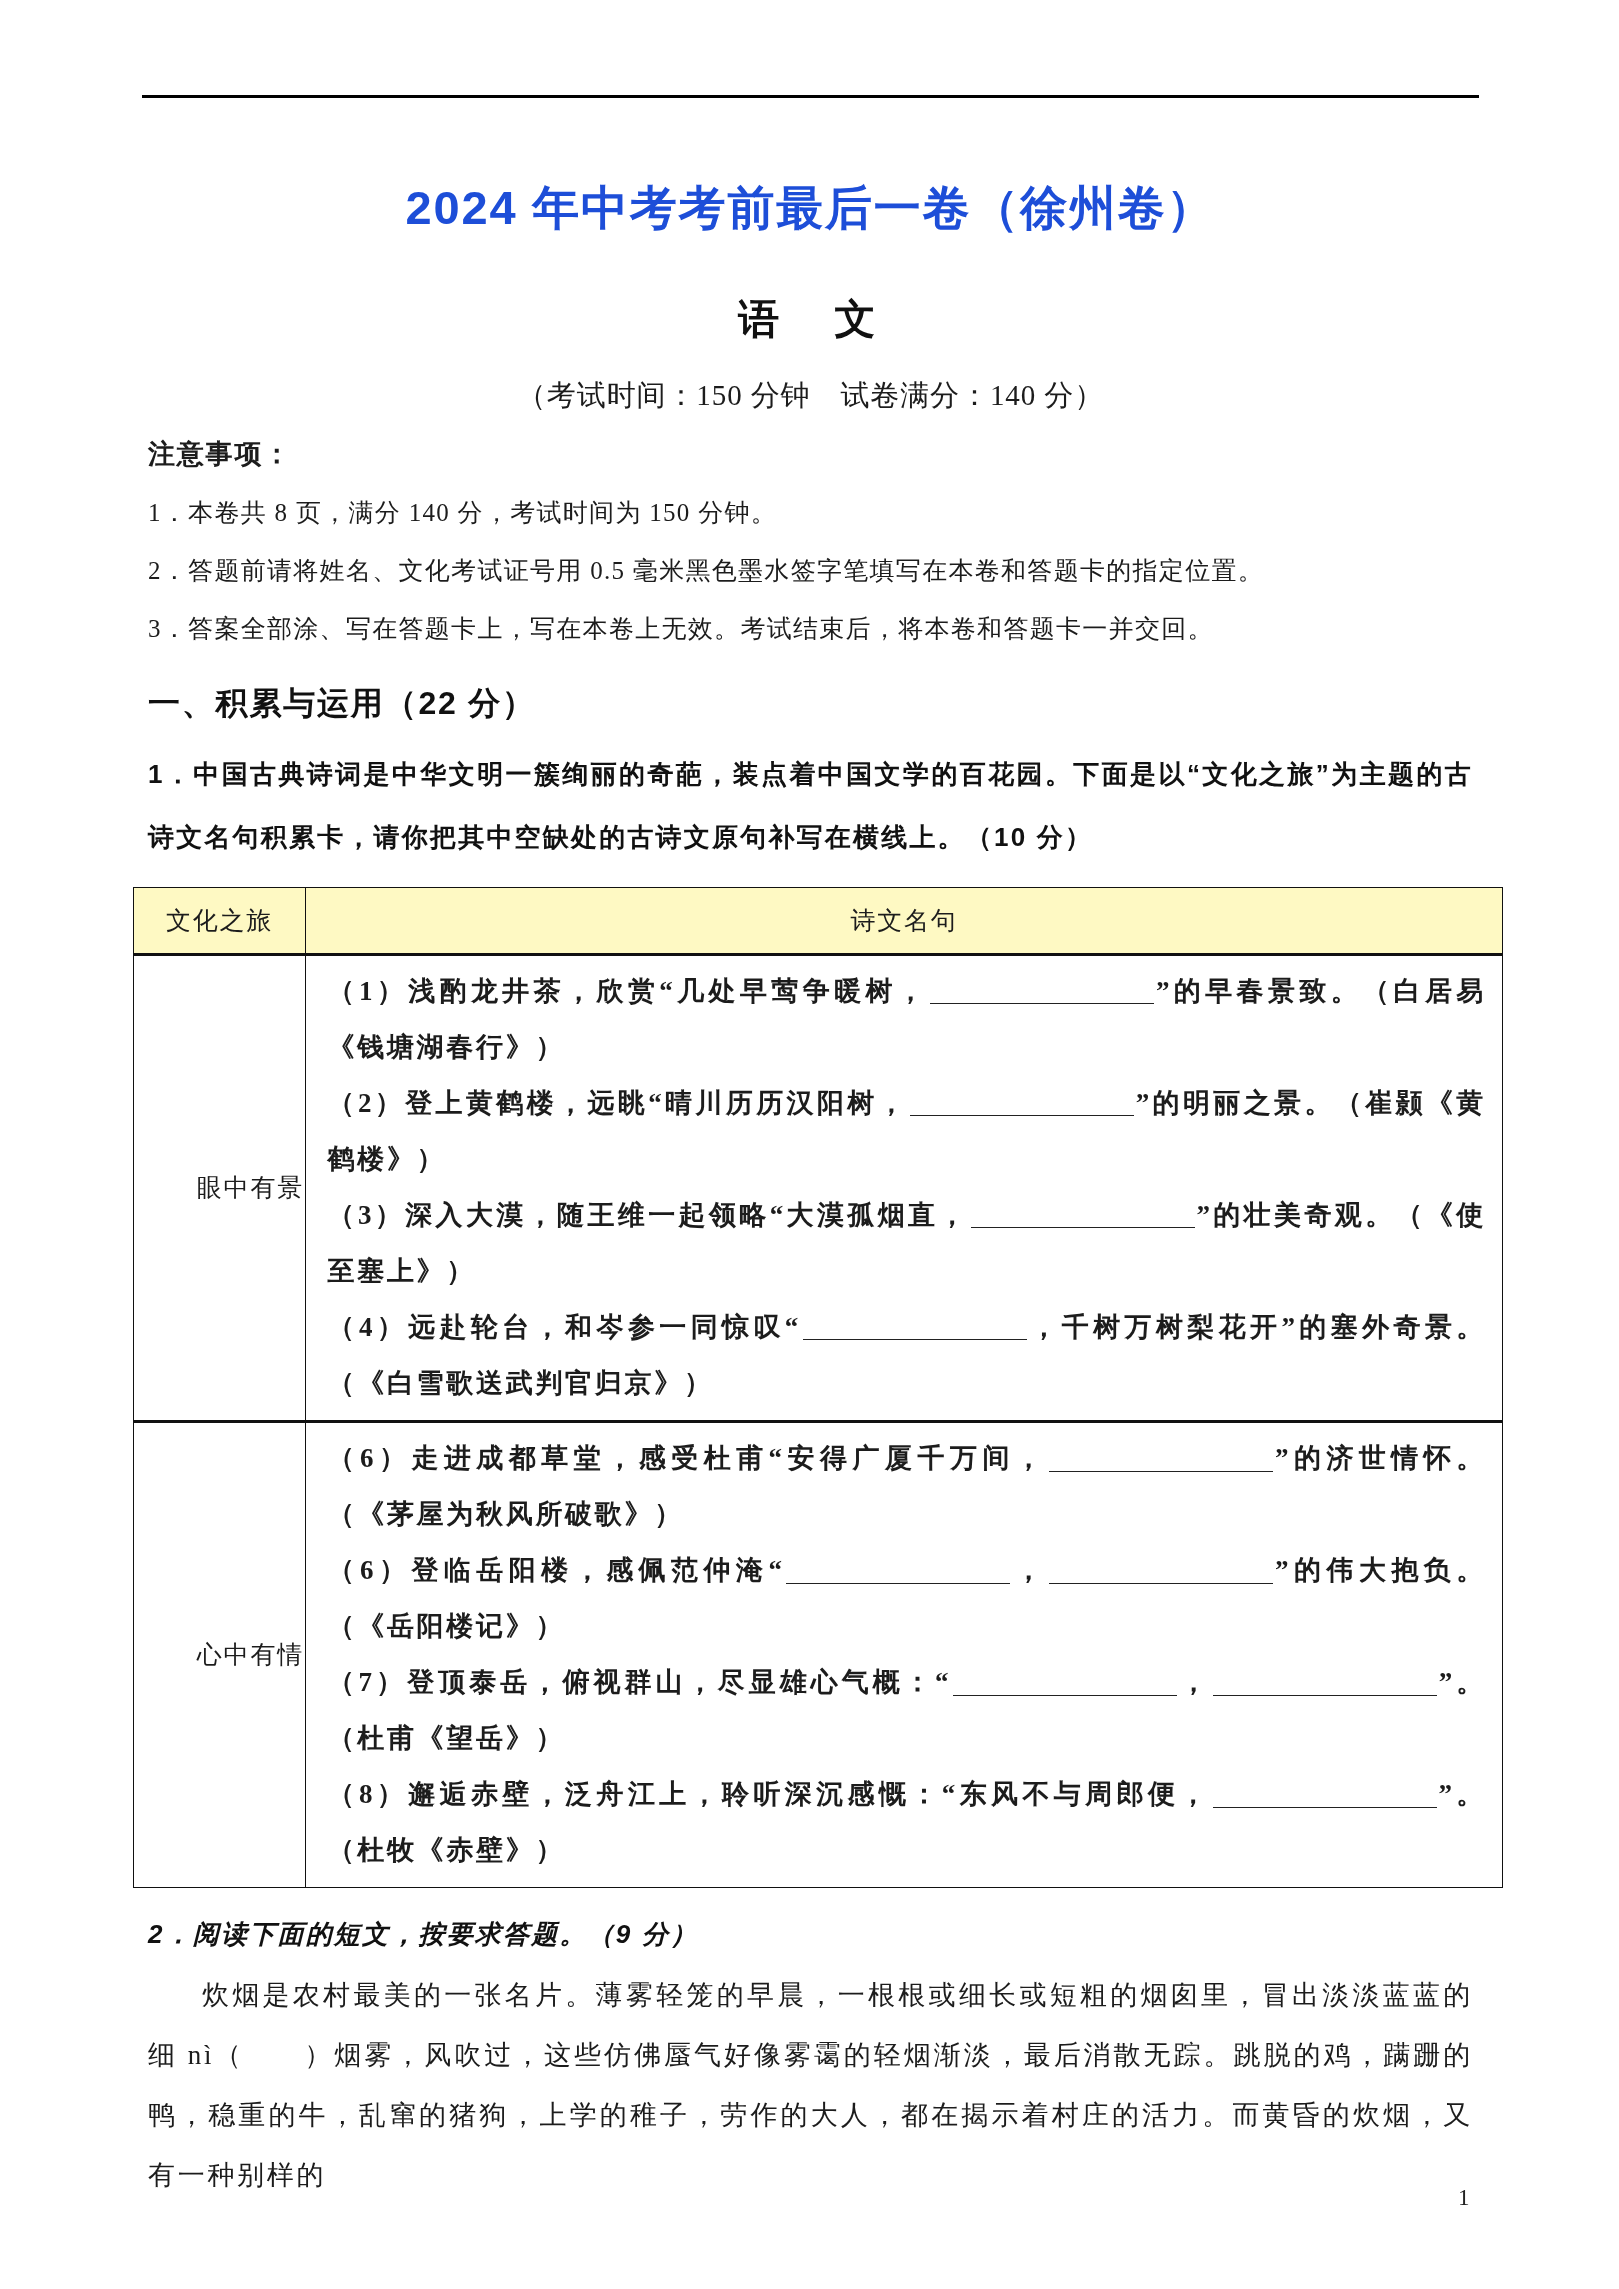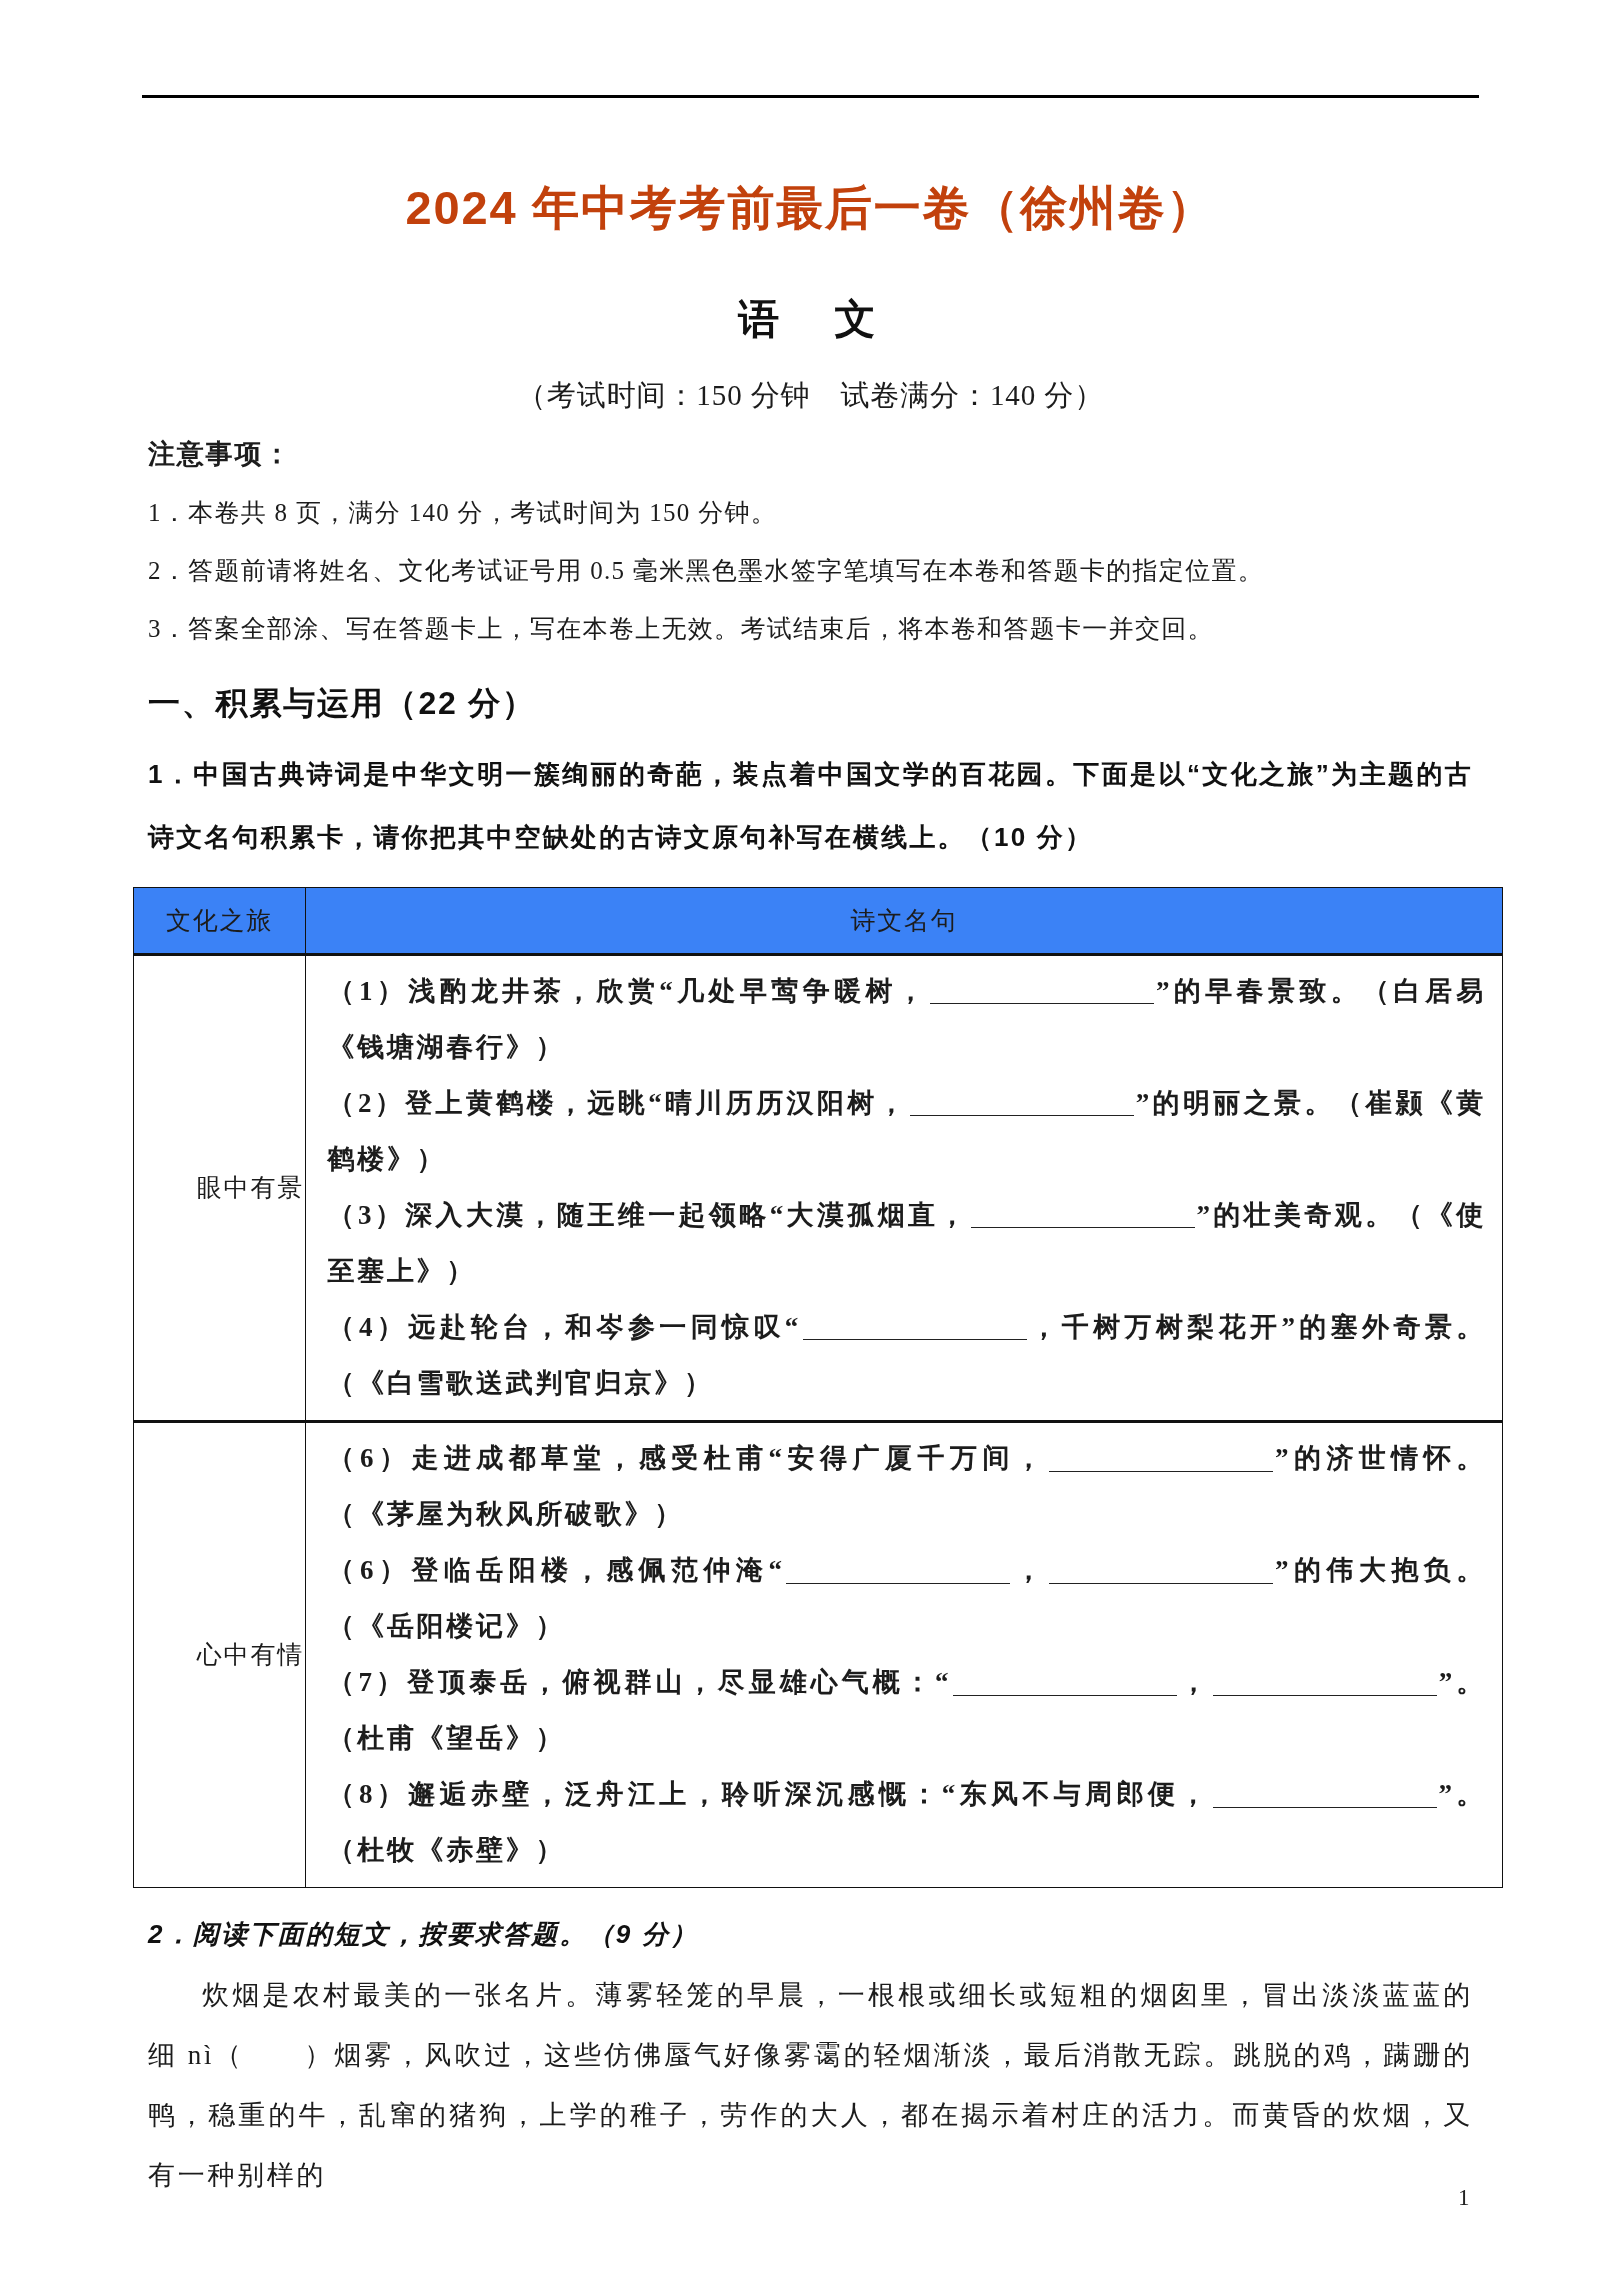--- a/index.html
+++ b/index.html
@@ -22,21 +22,21 @@
     height: 0;
   }
   .content { padding: 0 146px 0 148px; }
 
   .title {
     text-align: center;
     font-size: 47px;
     line-height: 56px;
     margin: 82px 0 0 0;
     letter-spacing: 1.8px;
-    color: #c2410c;
+    color: #1d4ed8;
   }
   .subject {
     text-align: center;
     font-size: 41px;
     line-height: 49px;
     margin: 59px 0 0 0;
     letter-spacing: 7.2px;
     color: #111;
   }
   .exam-info {
@@ -84,21 +84,21 @@
   }
   table.acc-table col.c1 { width: 172px; }
   table.acc-table th {
     border: 1.8px solid #111;
     border-bottom: 3.6px solid #111;
     font-weight: normal;
     font-size: 25px;
     padding: 16px 5.4px;
     letter-spacing: 1.8px;
     text-align: center;
-    background: #3b82f6;
+    background: #fef9c3;
   }
   table.acc-table td {
     border: 1.8px solid #111;
     vertical-align: middle;
   }
   table.acc-table tr + tr td { border-top: 3.6px solid #111; }
   td.theme-cell {
     text-align: right;
     font-size: 25px;
     letter-spacing: 1.8px;

